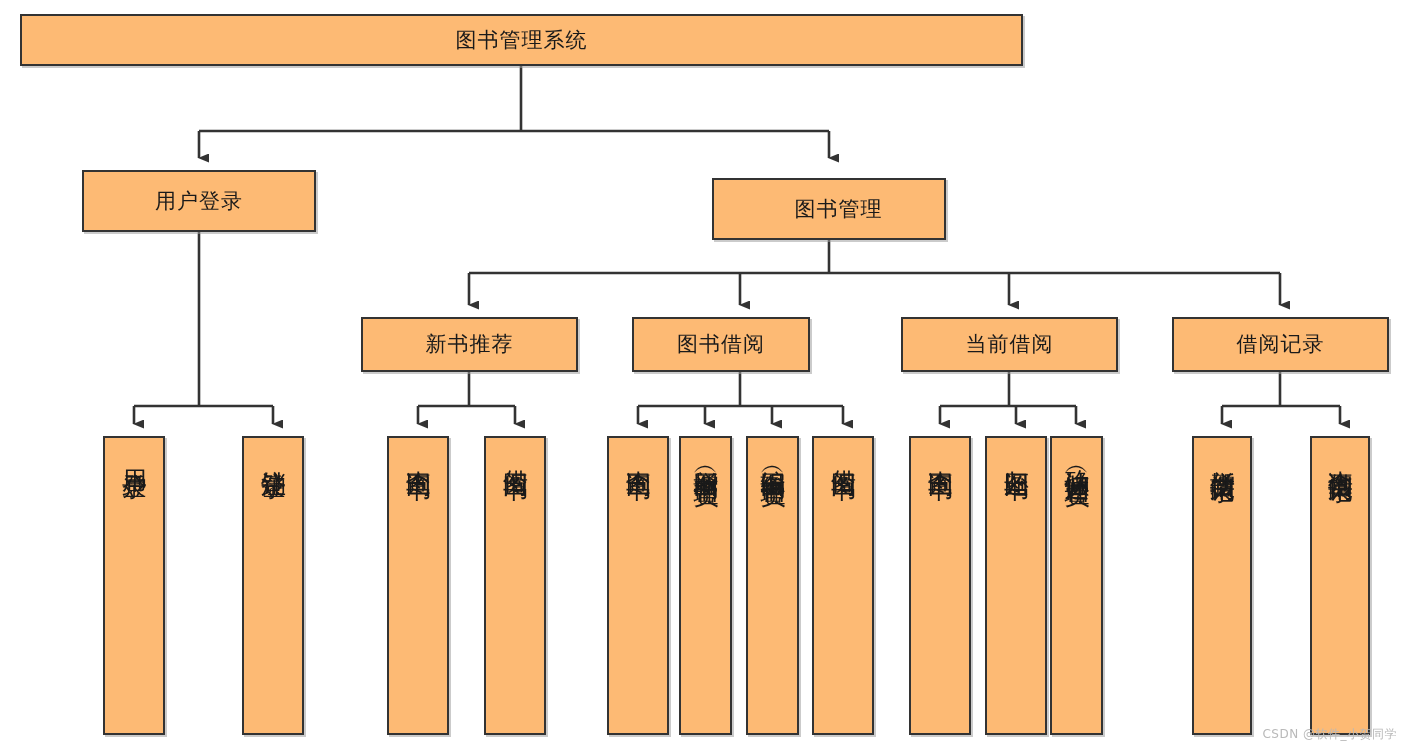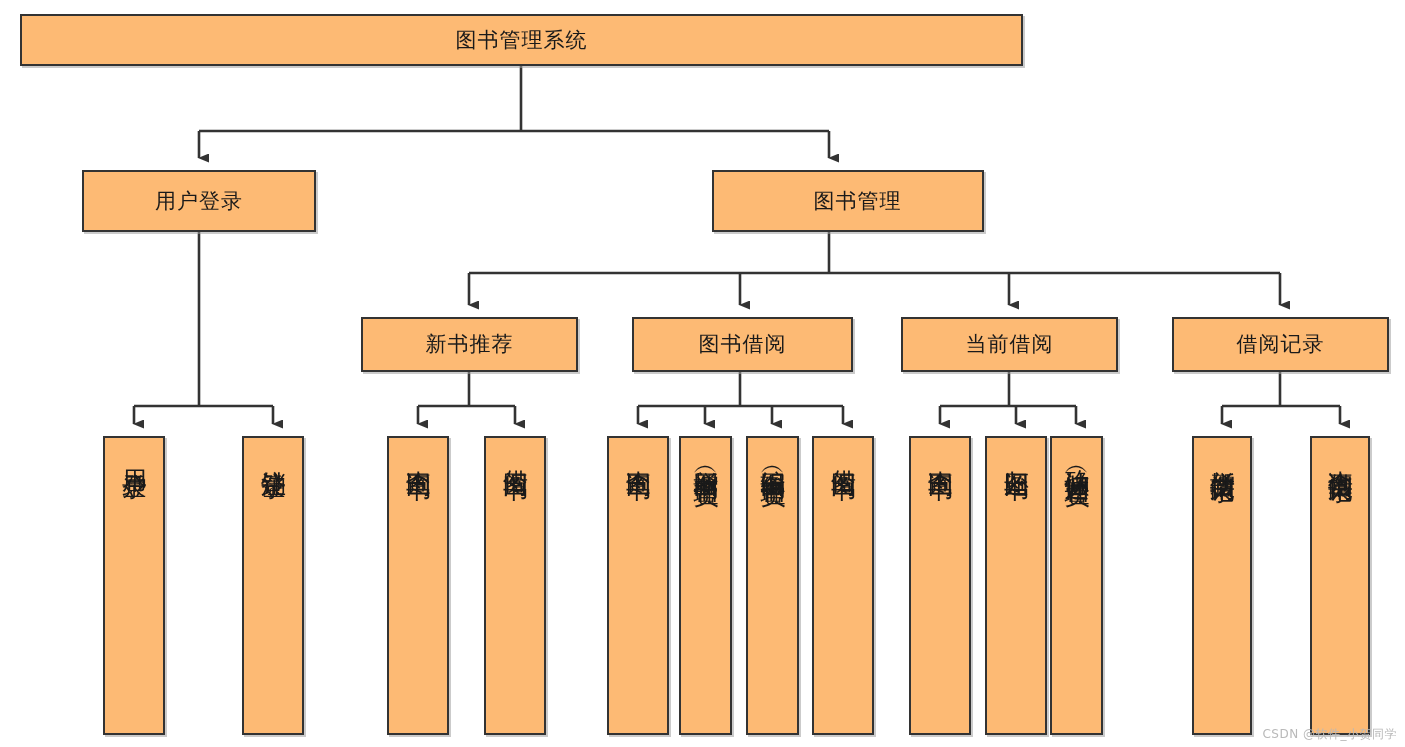--- a/index.html
+++ b/index.html
@@ -137,29 +137,29 @@
   </svg>
 
   <div class="node-box horizontal" style="left:20px; top:14px; width:1003px; height:52px;">
     <span class="node-label-h">图书管理系统</span>
   </div>
 
   <div class="node-box horizontal" style="left:82px; top:170px; width:234px; height:62px;">
     <span class="node-label-h">用户登录</span>
   </div>
 
-  <div class="node-box horizontal" style="left:712px; top:170px; width:272px; height:62px;padding-left:19px;">
+  <div class="node-box horizontal" style="left:712px; top:178px; width:234px; height:62px;padding-left:19px;">
     <span class="node-label-h">图书管理</span>
   </div>
 
   <div class="node-box horizontal" style="left:361px; top:317px; width:217px; height:55px;">
     <span class="node-label-h">新书推荐</span>
   </div>
 
-  <div class="node-box horizontal" style="left:632px; top:317px; width:221px; height:55px;">
+  <div class="node-box horizontal" style="left:632px; top:317px; width:178px; height:55px;">
     <span class="node-label-h">图书借阅</span>
   </div>
 
   <div class="node-box horizontal" style="left:901px; top:317px; width:217px; height:55px;">
     <span class="node-label-h">当前借阅</span>
   </div>
 
   <div class="node-box horizontal" style="left:1172px; top:317px; width:217px; height:55px;">
     <span class="node-label-h">借阅记录</span>
   </div>

